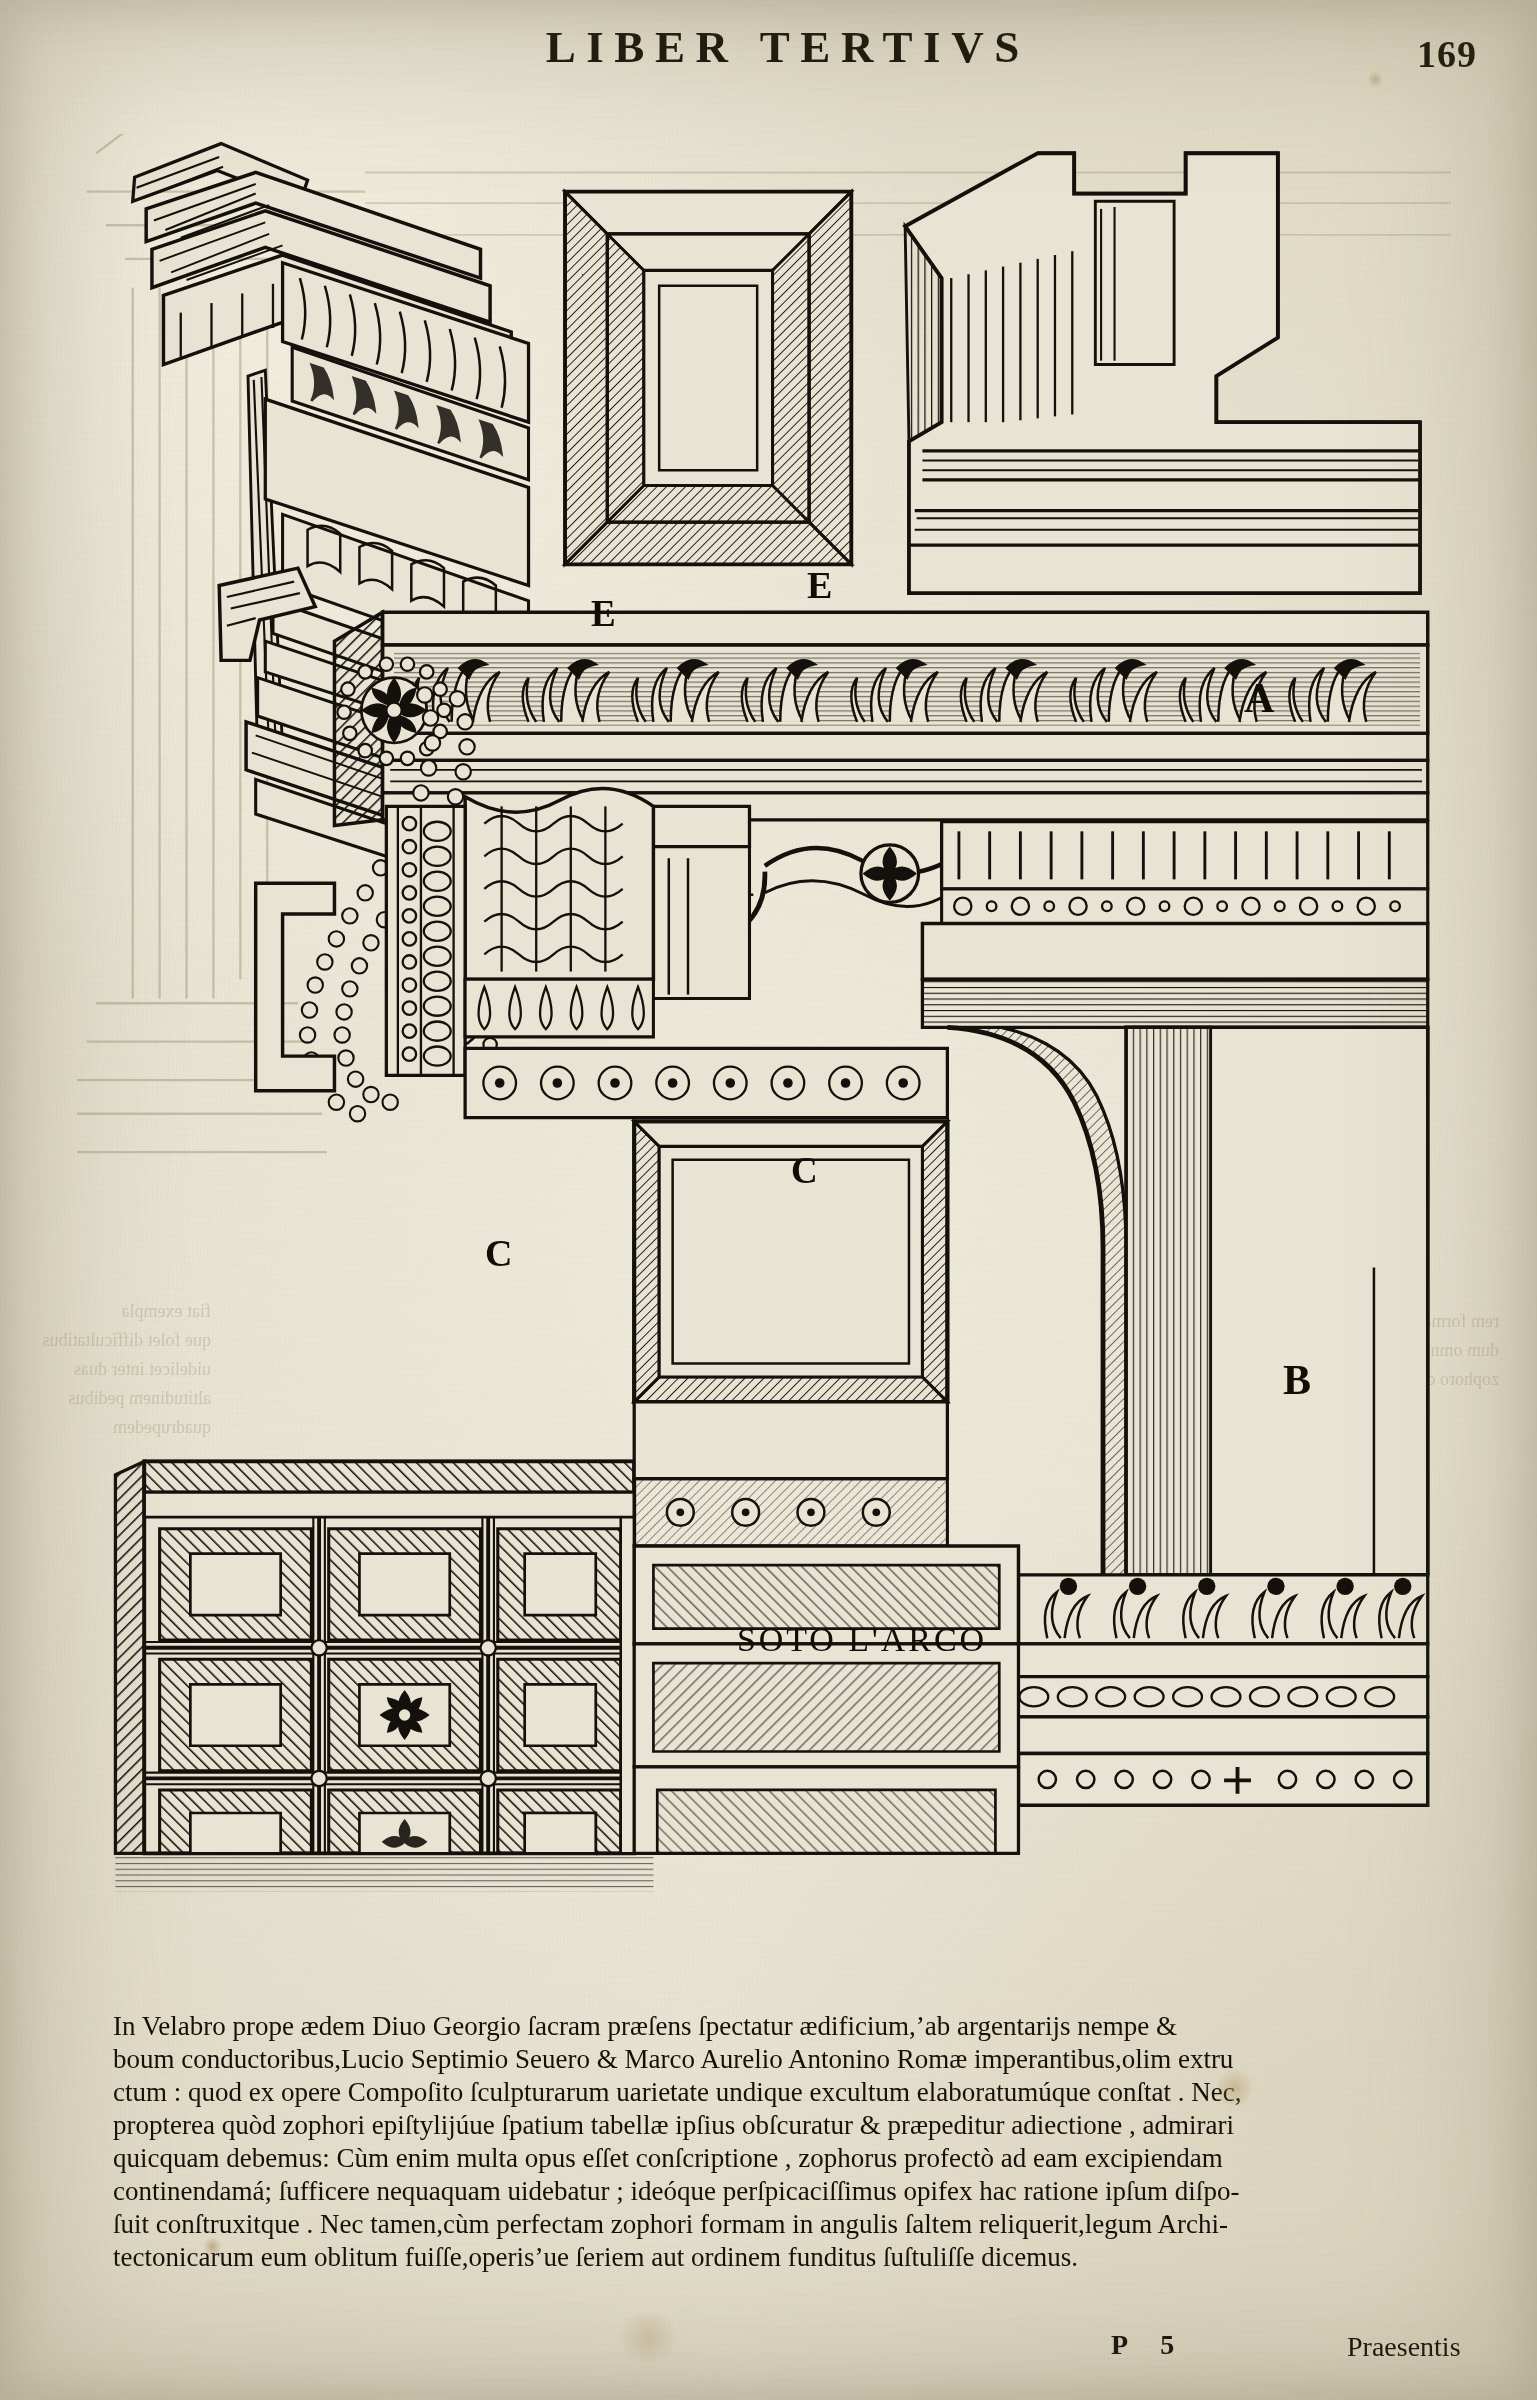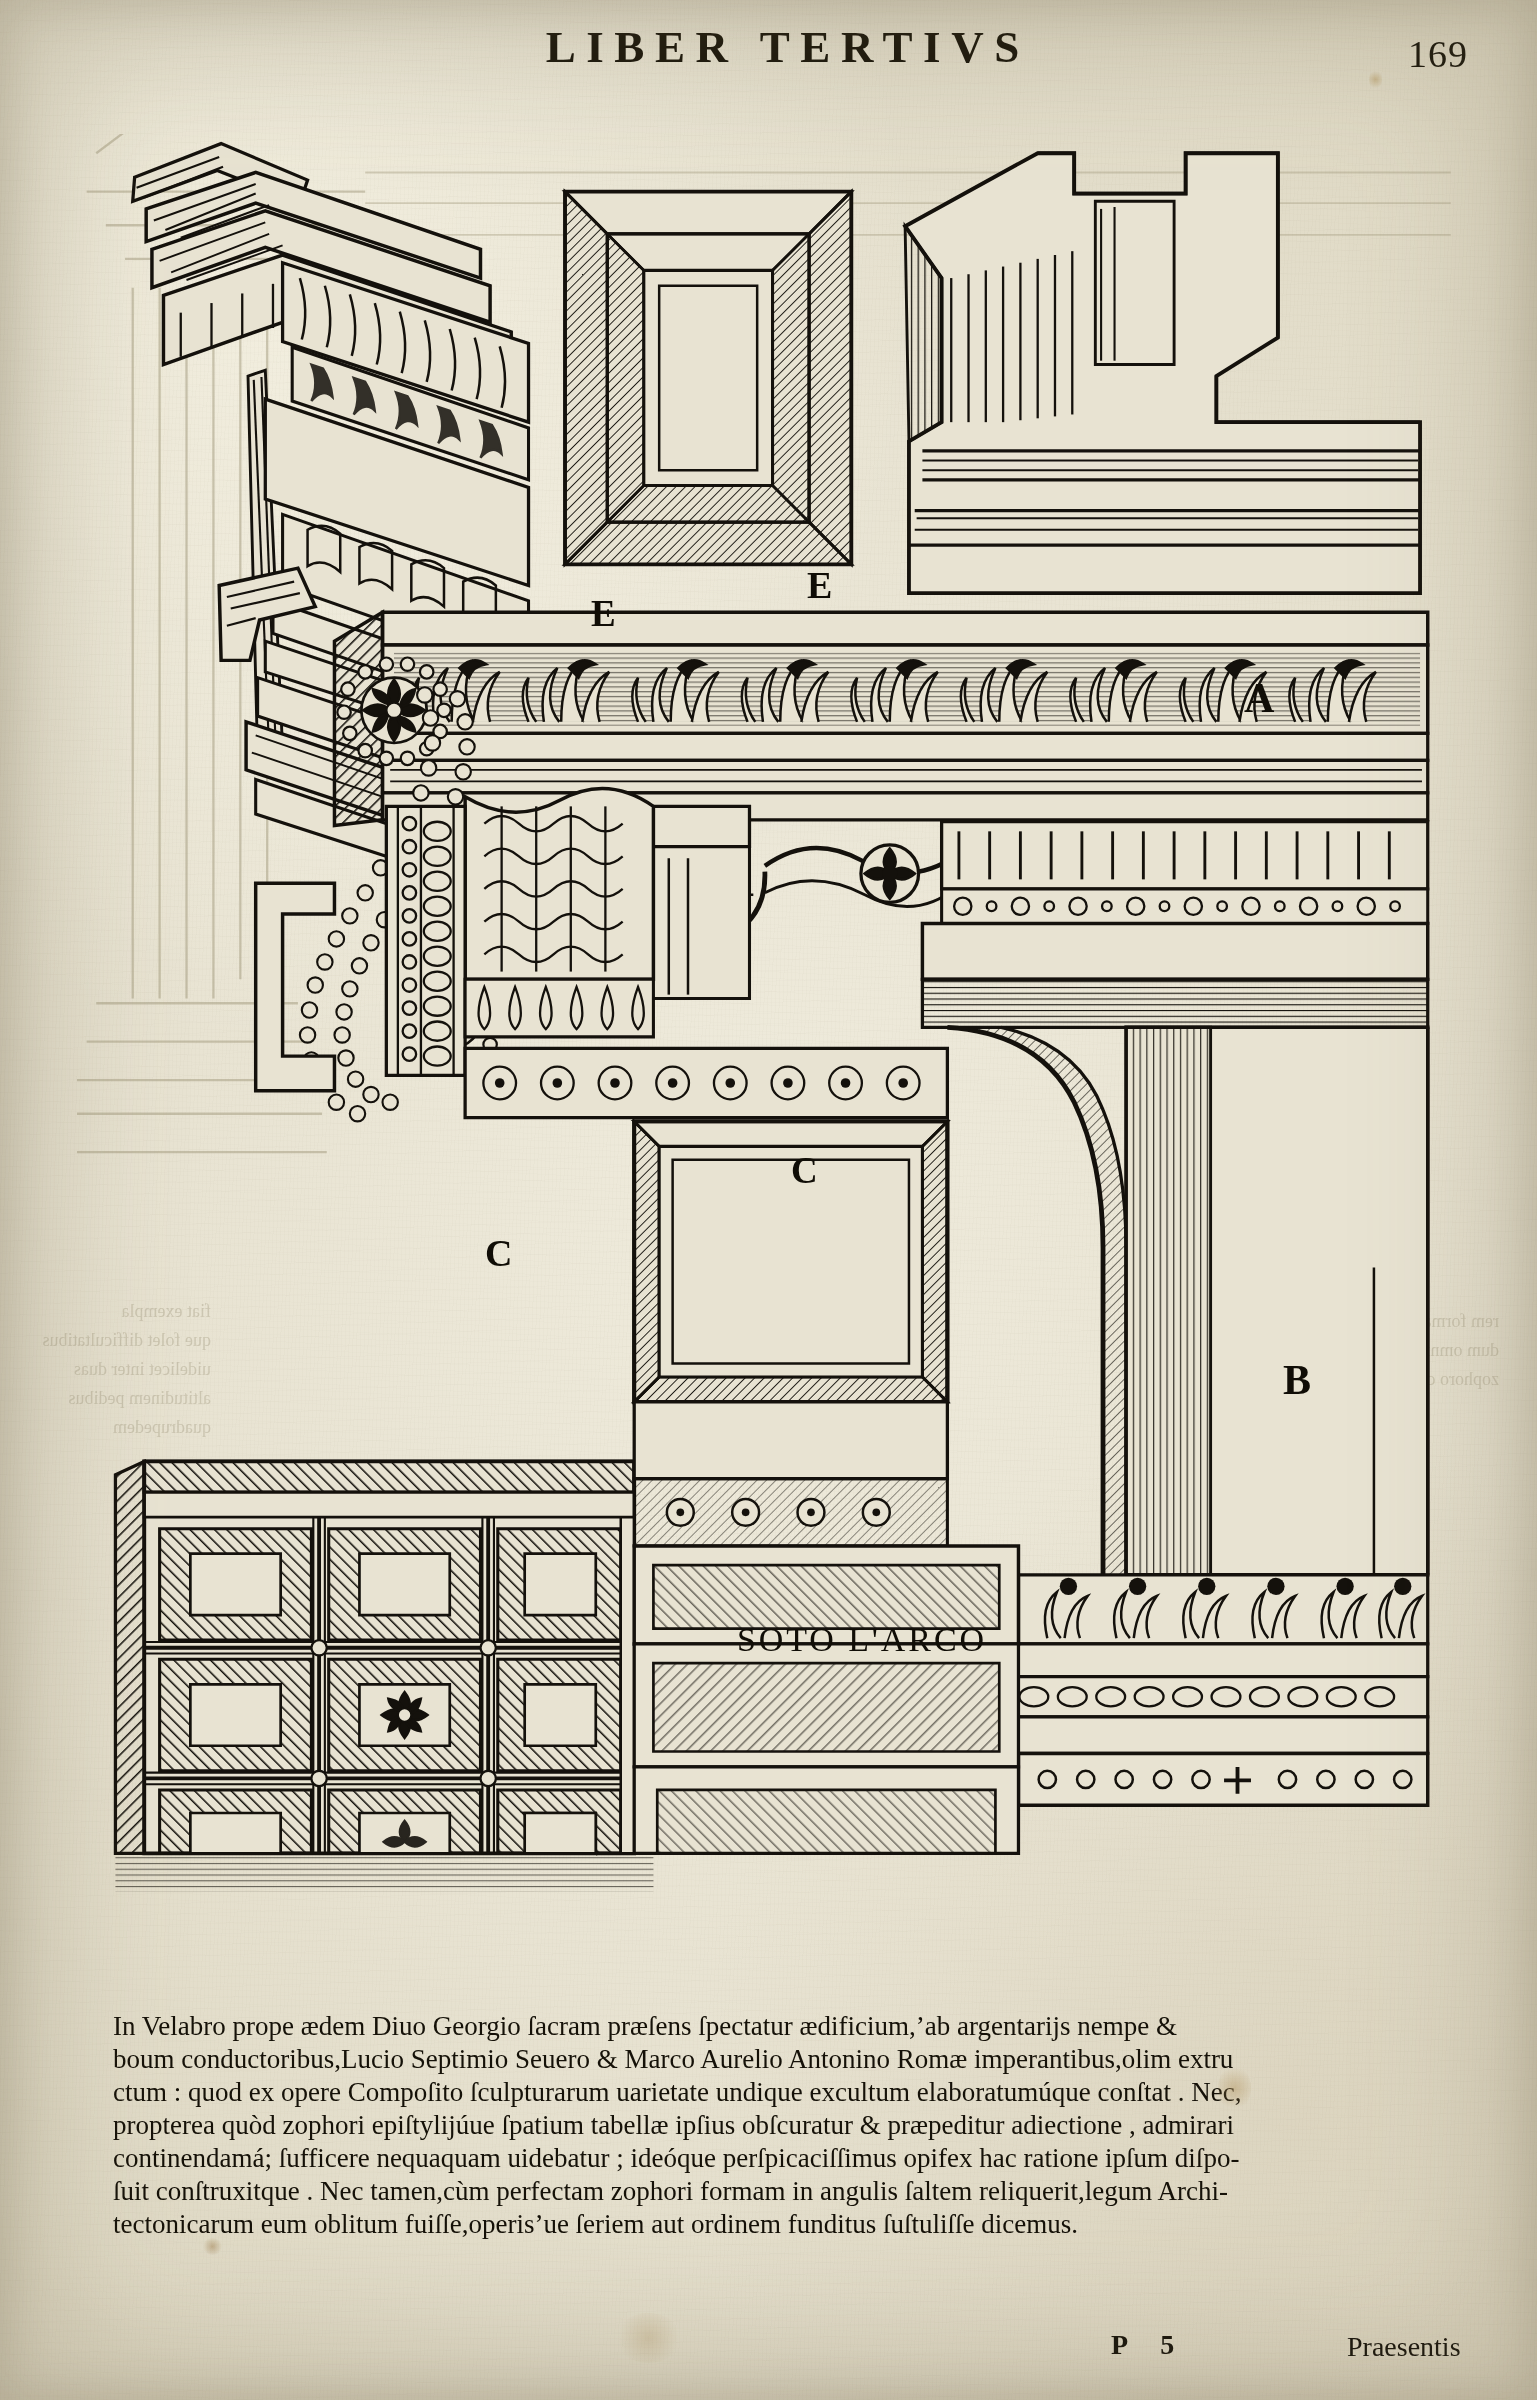--- a/index.html
+++ b/index.html
@@ -33,22 +33,22 @@
   .head-title{
     position:absolute;left:0;right:0;top:7.7px;
     text-align:center;
     font-family:"Liberation Serif",serif;
     font-size:45px;letter-spacing:10.6px;font-weight:700;
     color:#181408;
     text-indent:10.6px;
     padding-left:28px;
   }
   .folio{
-    position:absolute;right:69px;top:19px;
-    font-size:38px;font-weight:400;letter-spacing:1px;color:#181408;
+    position:absolute;right:60px;top:19px;
+    font-size:38px;font-weight:700;letter-spacing:1px;color:#181408;
     font-family:"Liberation Serif",serif;
   }
 
   
   .ghost{
     position:absolute;pointer-events:none;
     color:#8d8468;opacity:.30;
     font-size:18px;line-height:29px;
     transform:scaleX(-1);
     font-family:"Liberation Serif",serif;
@@ -881,20 +881,21 @@
     <div class="lbl lbl-E2">E</div>
     <div class="lbl lbl-soto">SOTO L'ARCO</div>
   </div>
 
   <div class="body-text">
     <p>
       <span class="ln">In Velabro prope ædem Diuo Georgio ſacram præſens ſpectatur ædificium,’ab argentarijs nempe &amp;</span>
       <span class="ln">boum conductoribus,Lucio Septimio Seuero &amp; Marco Aurelio Antonino Romæ imperantibus,olim extru</span>
       <span class="ln">ctum : quod ex opere Compoſito ſculpturarum uarietate undique excultum elaboratumúque conſtat . Nec,</span>
       <span class="ln">propterea quòd zophori epiſtylijúue ſpatium tabellæ ipſius obſcuratur &amp; præpeditur adiectione , admirari</span>
+      <span class="ln">quicquam debemus:  Cùm enim multa opus eſſet conſcriptione , zophorus profectò ad eam  excipiendam</span>
       <span class="ln">continendamá; ſufficere nequaquam uidebatur ; ideóque perſpicaciſſimus opifex hac ratione ipſum diſpo-</span>
       <span class="ln">ſuit conſtruxitque . Nec tamen,cùm perfectam zophori formam in angulis ſaltem reliquerit,legum Archi-</span>
       <span class="ln">tectonicarum eum oblitum fuiſſe,operis’ue ſeriem aut ordinem funditus ſuſtuliſſe dicemus.</span>
     </p>
   </div>
 
   <div class="footline">
     <span class="sig">P   5</span>
     <span class="catch">Praesentis</span>
   </div>

